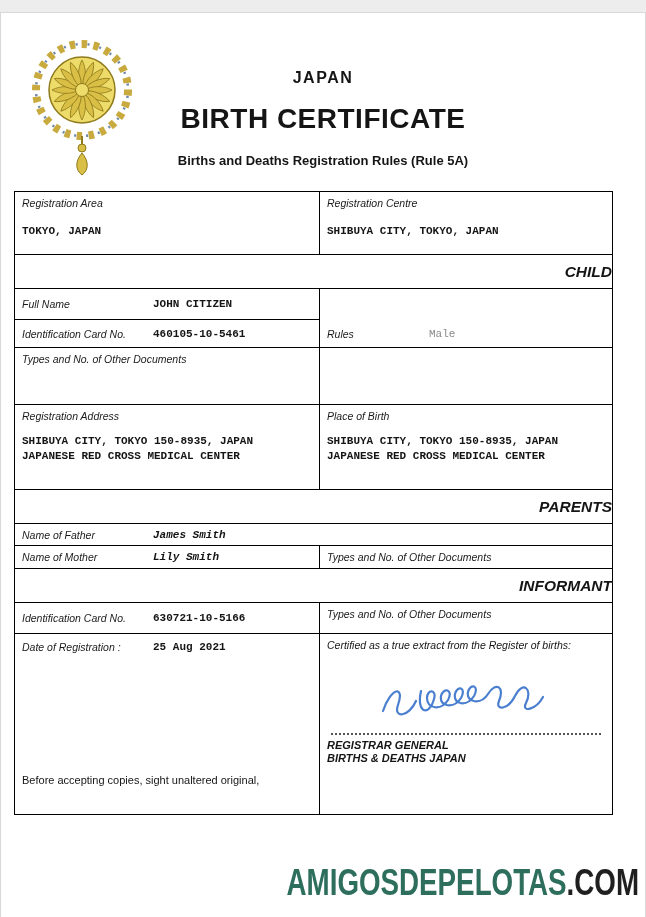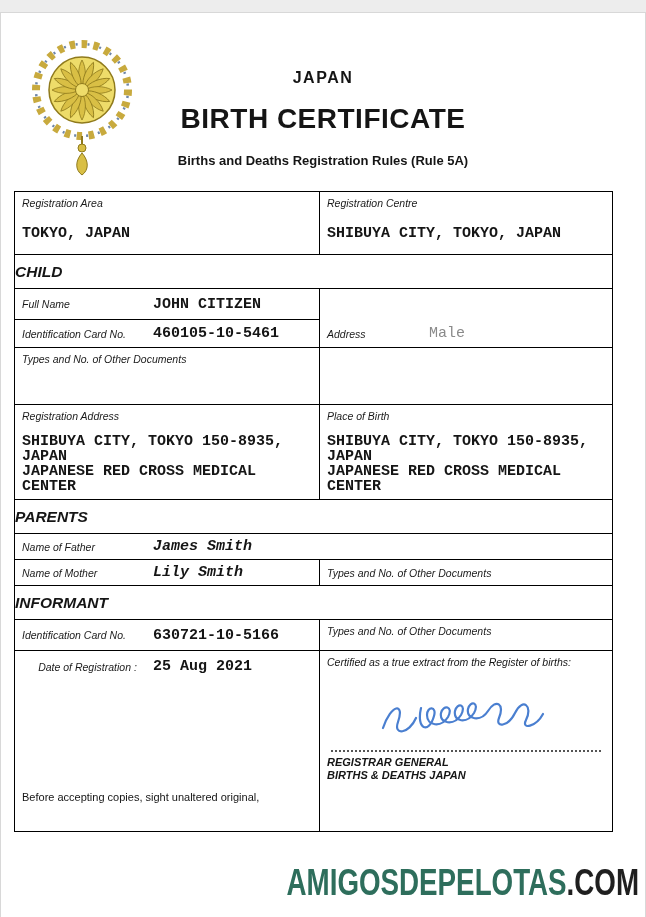--- a/index.html
+++ b/index.html
@@ -16,26 +16,26 @@
 
   
   .tbl{position:absolute;left:13px;top:178px;width:597px;border:1px solid #000;background:#fff;}
   .cols{display:flex;}
   .bb{border-bottom:1px solid #000;}
   .br{border-right:1px solid #000;}
   .lcol{width:305px;flex:none;box-sizing:border-box;}
   .rcol{flex:1;box-sizing:border-box;}
   .cell{padding:5px 7px;box-sizing:border-box;}
   .label{font-style:italic;font-size:10.5px;color:#1a1a1a;}
-  .value{font-family:"Liberation Mono","DejaVu Sans Mono",monospace;font-weight:bold;font-size:15px;}
+  .value{font-family:"Liberation Mono","DejaVu Sans Mono",monospace;font-weight:bold;font-size:11px;}
   .value.it{font-style:italic;}
   .value.grey{color:#8a8a8a;font-weight:normal;}
   .mt16{margin-top:16px;}
   .mt14{margin-top:12px;}
-  .sec{ text-align:left;font-weight:bold;font-style:italic;font-size:15.5px;padding:8px 0 7px;}
+  .sec{ text-align:right;font-weight:bold;font-style:italic;font-size:15.5px;padding:8px 0 7px;}
   .inline{display:flex;align-items:center;padding:4px 7px;box-sizing:border-box;}
   .lw{width:131px;flex:none;}
   .lwg{width:102px;flex:none;}
   .r-reg{min-height:62px;}
   .r-name{min-height:31px;}
   .r-id{min-height:27px;}
   .r-docs{min-height:56px;}
   .r-addr{min-height:84px;}
   .r-par{min-height:22px;}
   .r-inf1{min-height:28px;}
@@ -124,21 +124,21 @@
           <span class="value">JOHN CITIZEN</span>
         </div>
         <div class="inline r-id">
           <span class="label lw">Identification Card No.</span>
           <span class="value">460105-10-5461</span>
         </div>
       </div>
       <div class="rcol">
         <div class="r-name"></div>
         <div class="inline r-id">
-          <span class="label lwg">Address</span>
+          <span class="label lwg">Rules</span>
           <span class="value grey">Male</span>
         </div>
       </div>
     </div>
 
     <div class="cols bb r-docs">
       <div class="cell lcol br">
         <div class="label">Types and No. of Other Documents</div>
       </div>
     </div>
@@ -186,21 +186,21 @@
           <span class="value">630721-10-5166</span>
         </div>
       </div>
       <div class="cell rcol">
         <div class="label">Types and No.  of Other Documents</div>
       </div>
     </div>
 
     <div class="cols r-bot">
       <div class="cell lcol br bot-left">
-        <div class="inline" style="padding:2px 0;text-align:center;">
+        <div class="inline" style="padding:2px 0;">
           <span class="label lw">Date of Registration :</span>
           <span class="value">25 Aug 2021</span>
         </div>
         <div class="notice">
           <div>Before accepting copies, sight unaltered original,</div>
         </div>
       </div>
       <div class="cell rcol bot-right">
         <div class="certified">Certified as a true extract from the Register of births:</div>
         <div class="sig-wrap">

